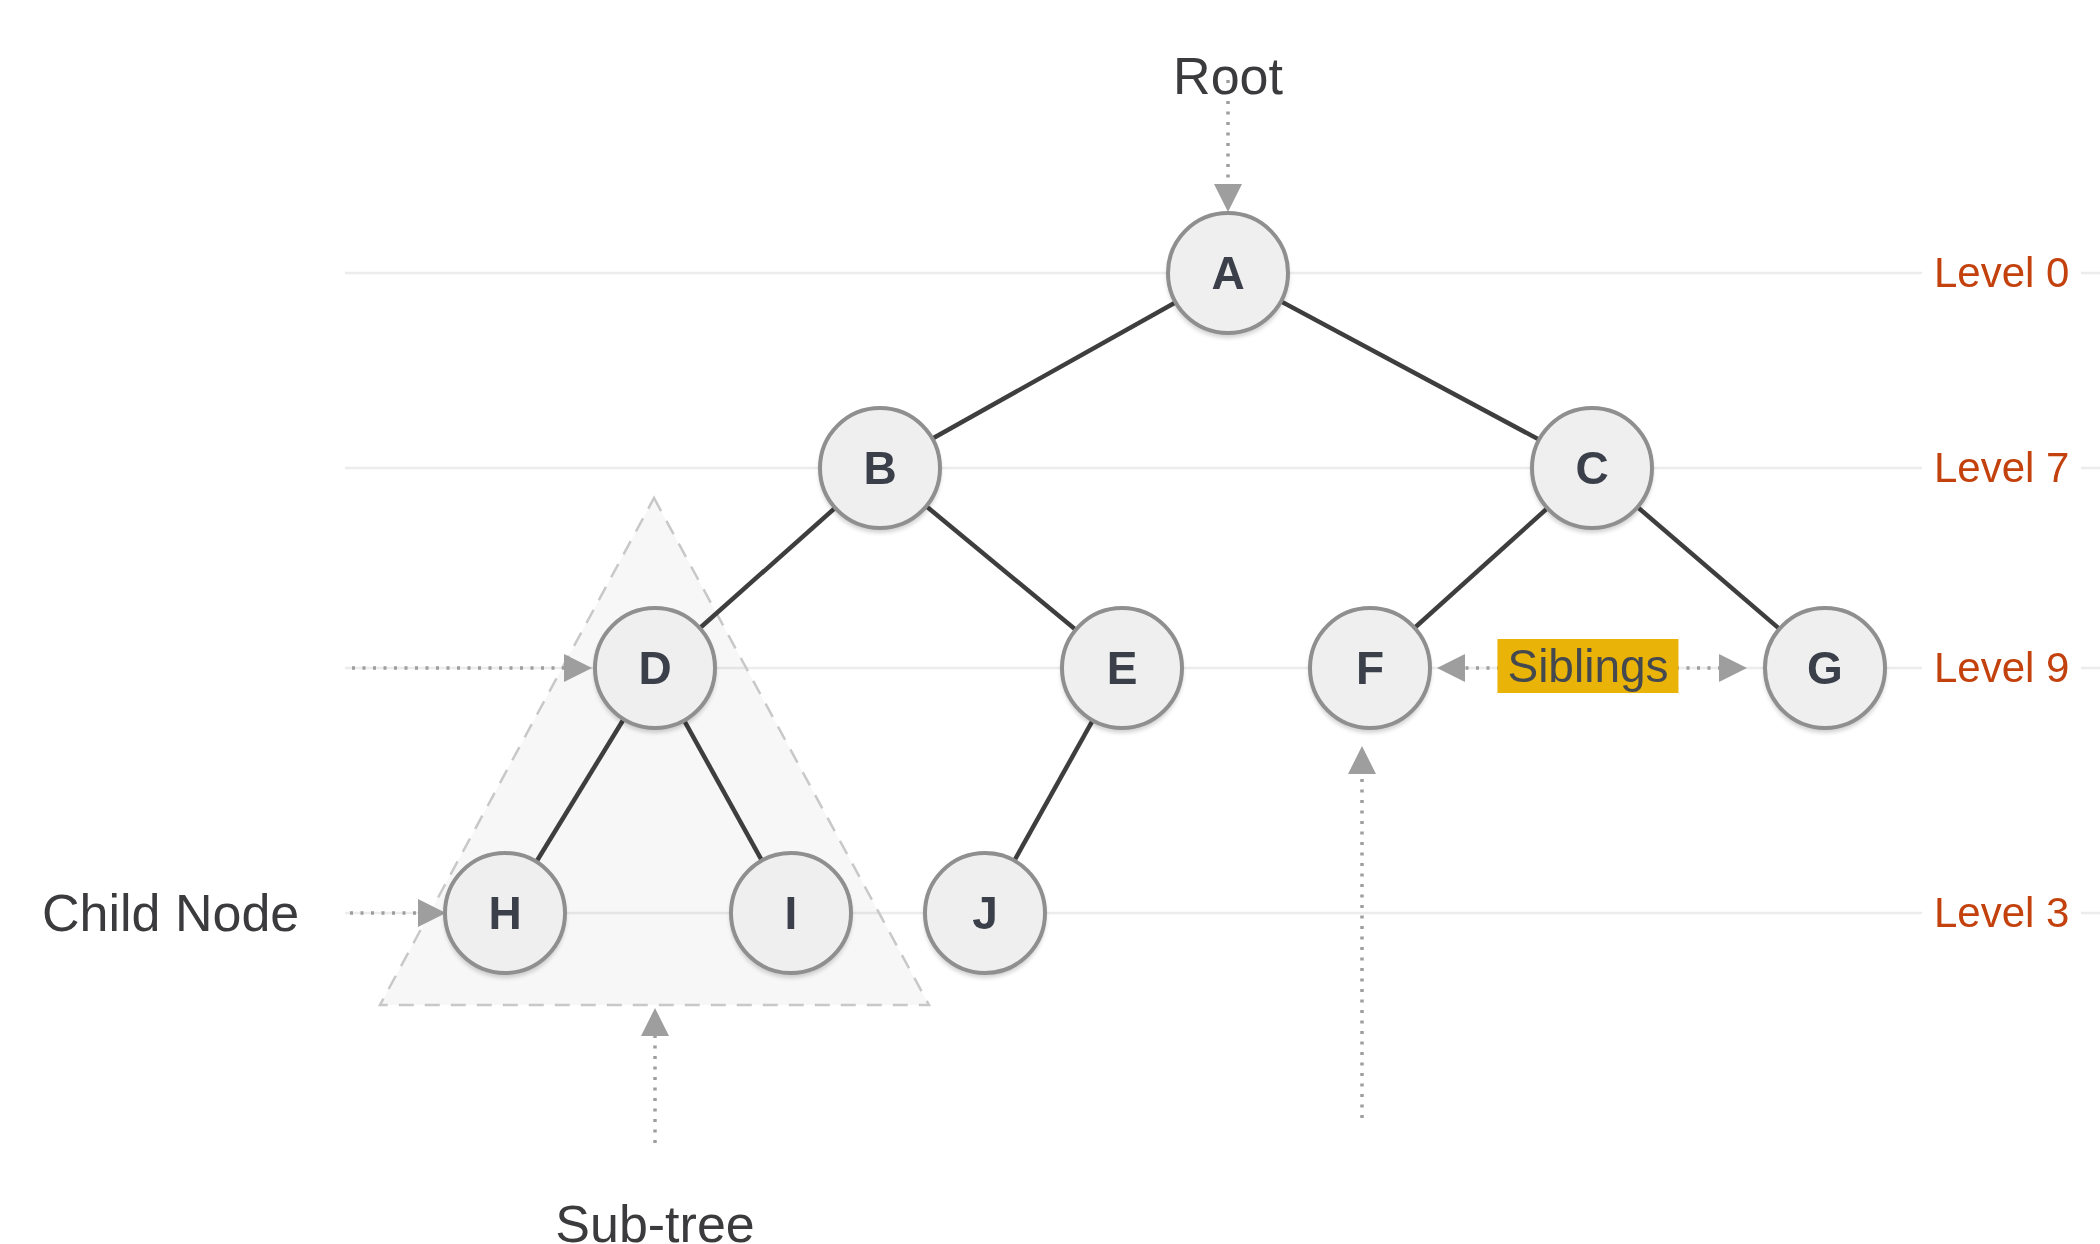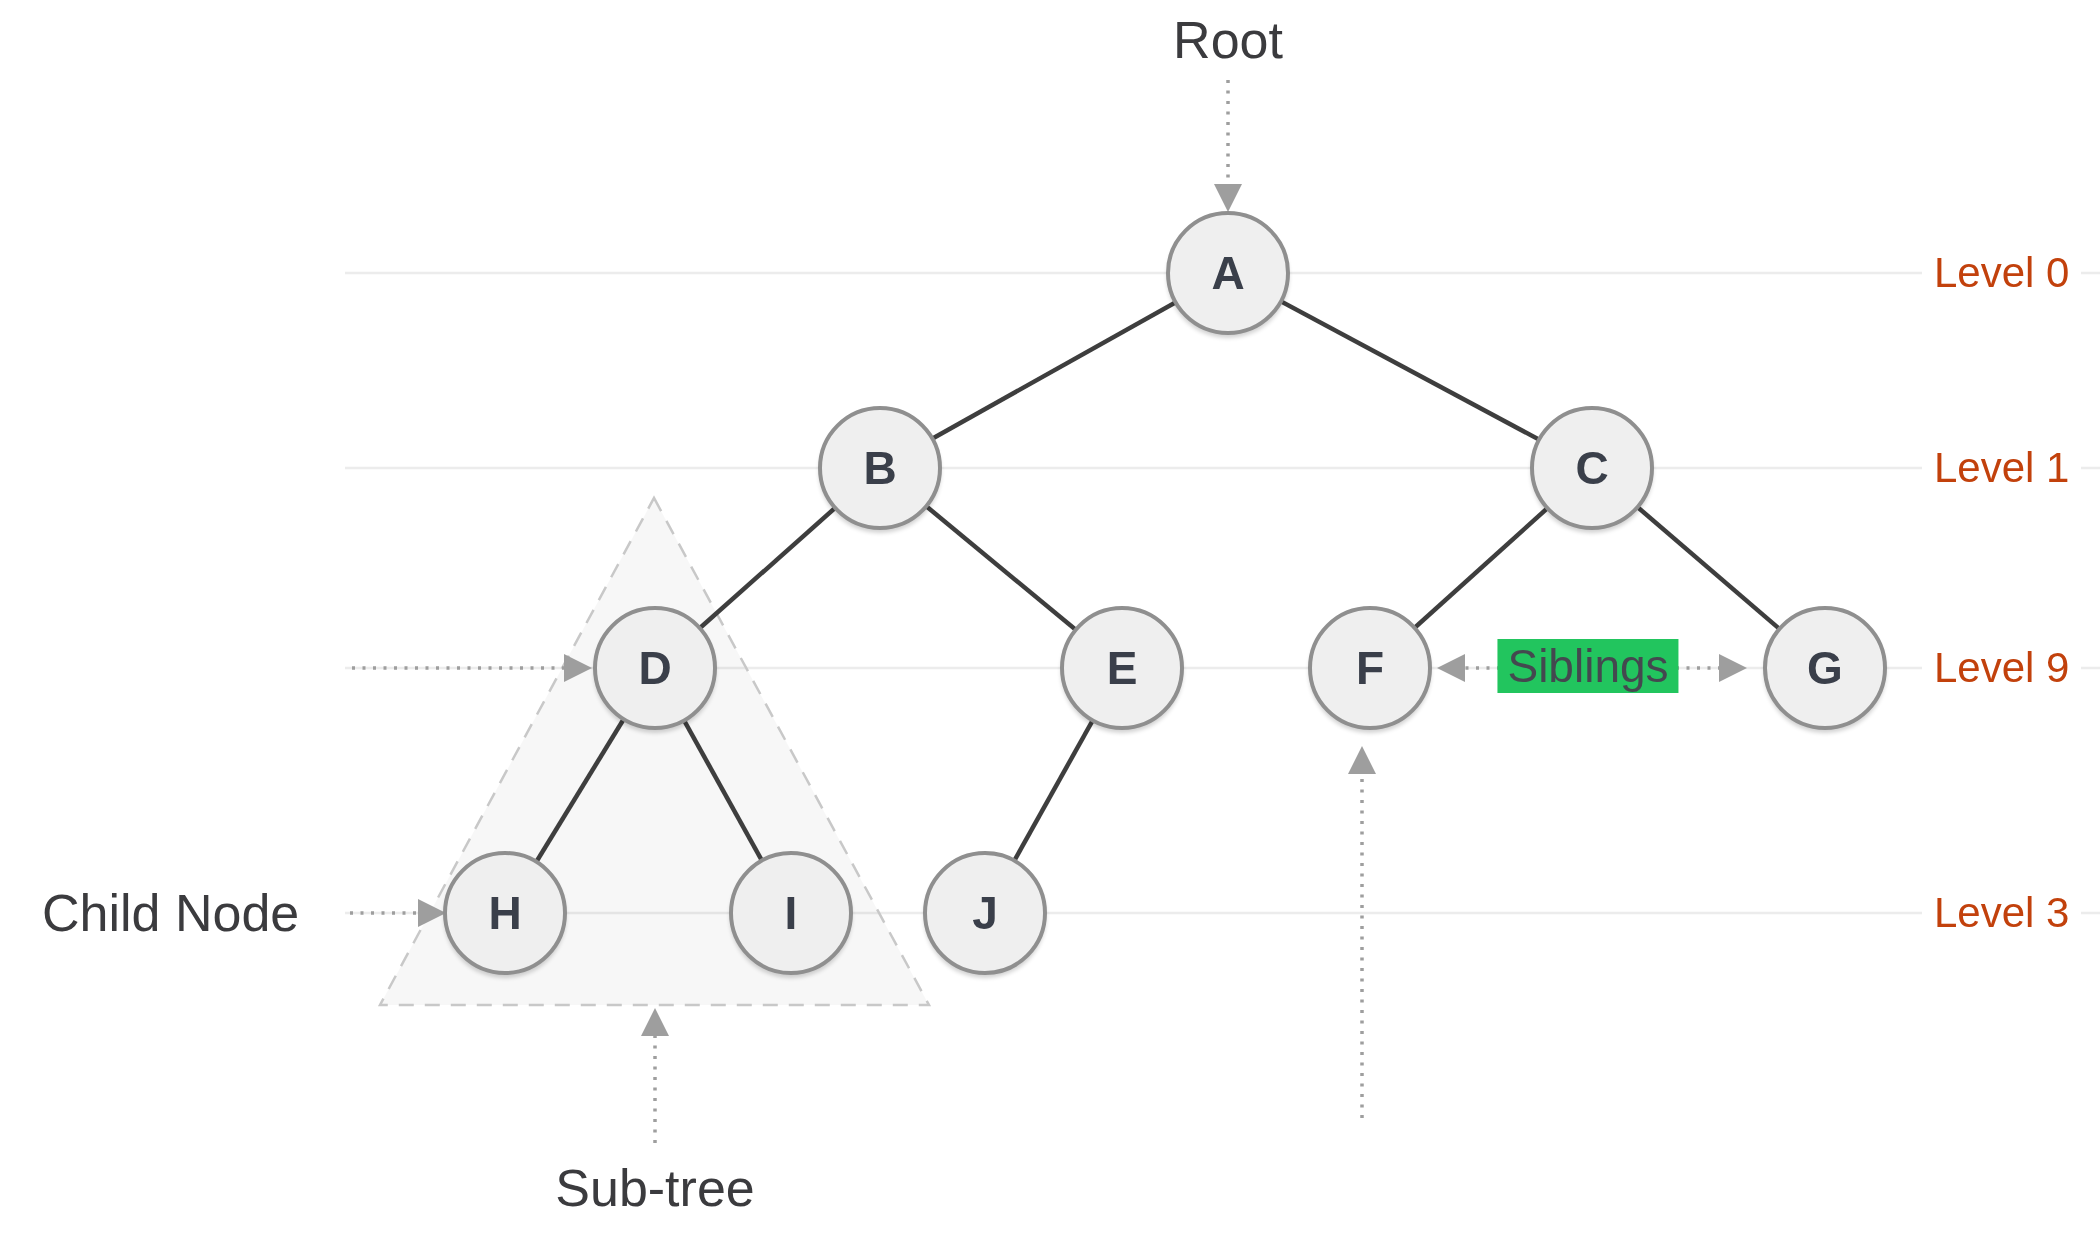--- a/index.html
+++ b/index.html
@@ -42,28 +42,29 @@
   .lbl {
     position: absolute;
     color: #3b3b3e;
     font-size: 52px;
     white-space: nowrap;
     line-height: 1;
   }
   .lbl.centered {
     transform: translate(-50%, -50%);
     text-align: right;
+    margin-top: 36px;
   }
   .lbl.left-v {
     transform: translateY(-50%);
   }
   .lbl.siblings {
     font-size: 46px;
     color: #44484f;
-    background: #22c55e;
+    background: #eab308;
     padding: 4px 10px;
     transform: translate(-50%, -50%);
   }
   .level-lbl {
     position: absolute;
     left: 1922px;
     transform: translateY(-50%);
     font-size: 42px;
     color: #c2410c;
     background: #ffffff;
@@ -156,17 +157,17 @@
 
 
   <div class="lbl left-v" style="left:42px; top:913px">Child Node</div>
 
   <div class="lbl centered" style="left:655px; top:1188px">Sub-tree</div>
 
 
   <div class="lbl siblings" style="left:1588px; top:666px">Siblings</div>
 
   <div class="level-lbl" style="top:273px">Level 0</div>
-  <div class="level-lbl" style="top:468px">Level 1</div>
+  <div class="level-lbl" style="top:468px">Level 7</div>
   <div class="level-lbl" style="top:668px">Level 9</div>
   <div class="level-lbl" style="top:913px">Level 3</div>
 
 </div>
 
 </body></html>

